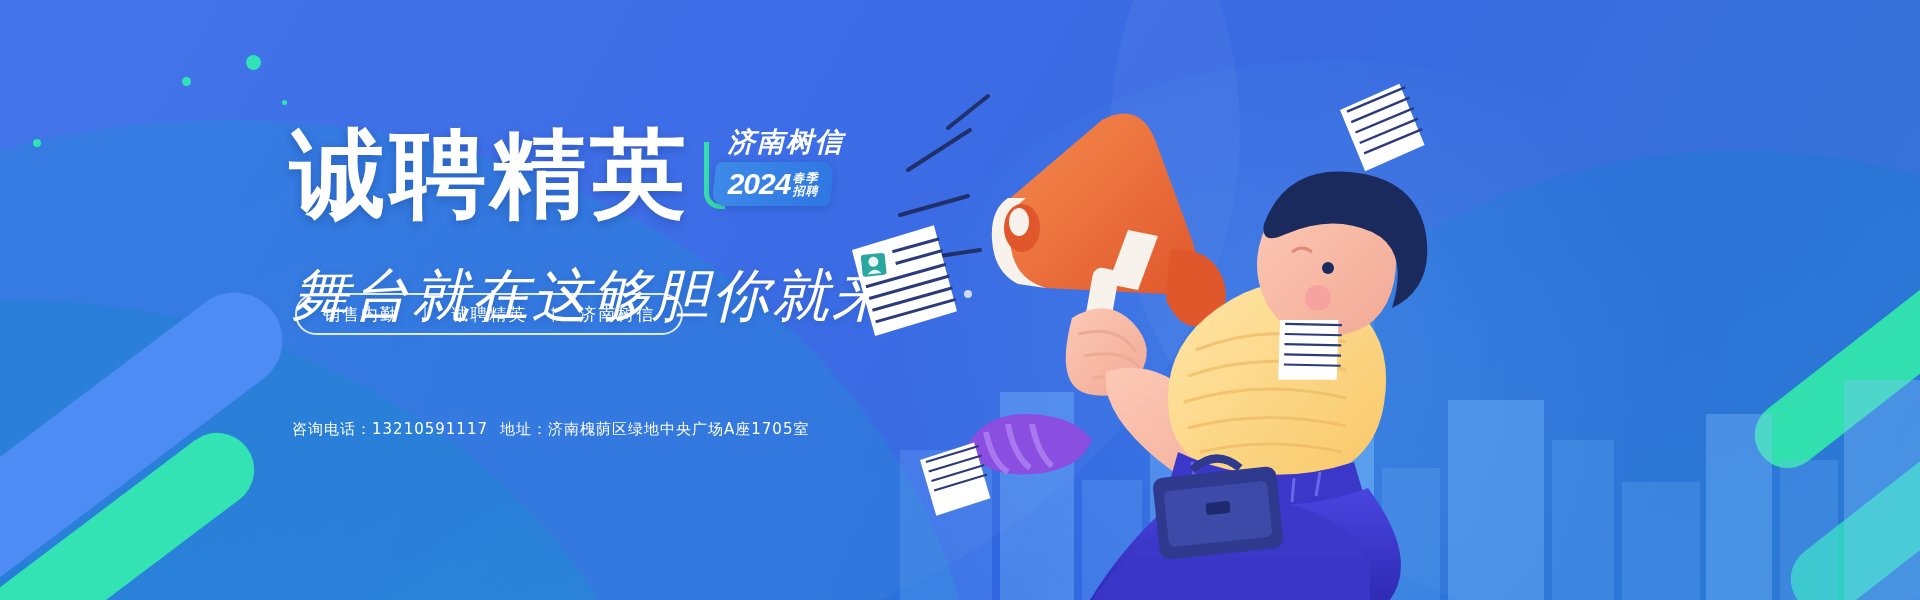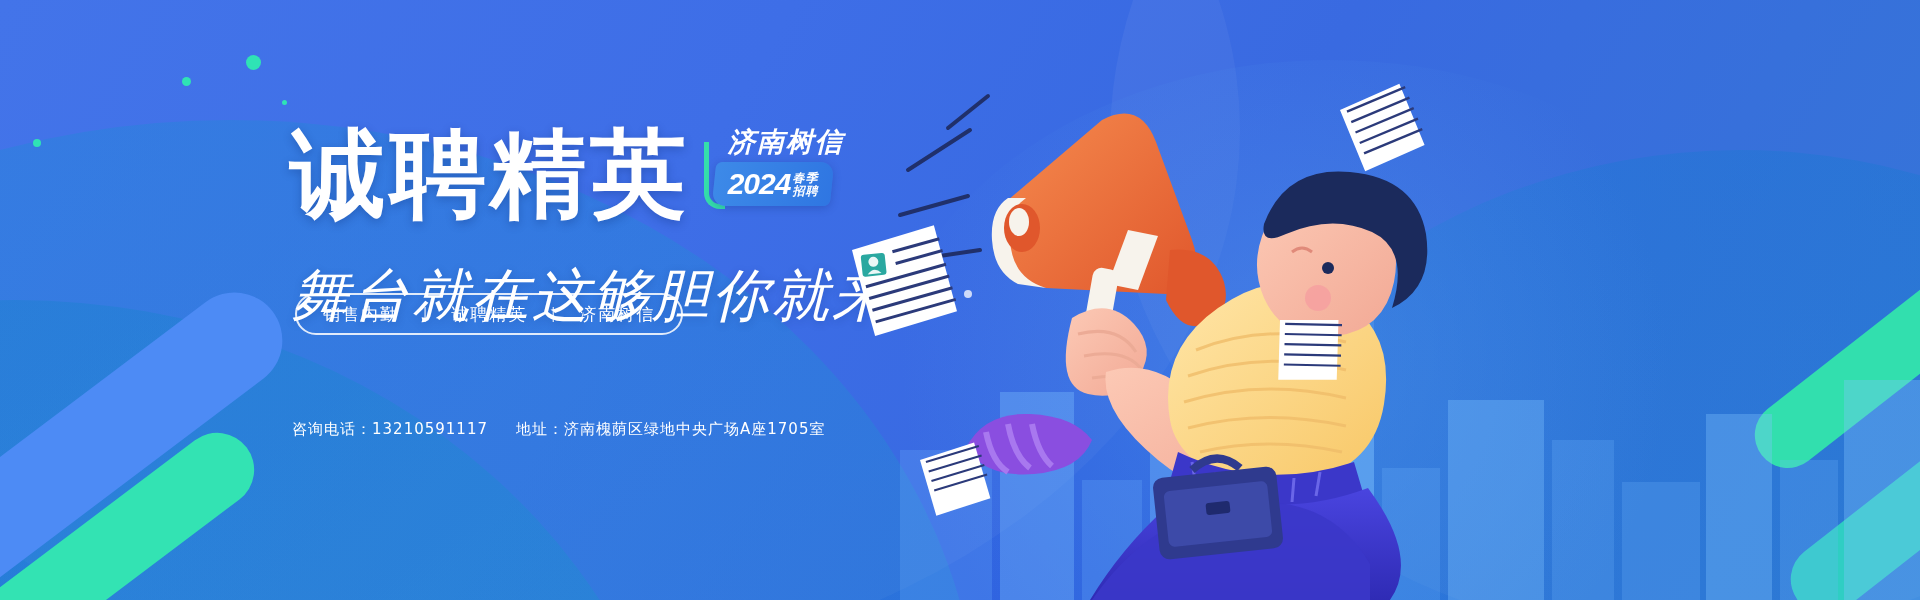--- a/index.html
+++ b/index.html
@@ -75,21 +75,21 @@
 
   .jobs-pill{
     position:absolute;left:295px;top:285px;height:38px;padding:0 26px;
     border:2px solid rgba(255,255,255,.85);border-radius:21px;
     display:flex;align-items:center;gap:24px;white-space:nowrap;
   }
   .jobs-pill .job{color:#fff;font-size:17px;letter-spacing:2px;
     font-family:"DejaVu Sans","Liberation Sans",sans-serif;}
   .jobs-pill .sep{color:rgba(255,255,255,.75);font-size:16px;}
 
-  .contact{position:absolute;left:292px;top:412px;display:flex;gap:28px;white-space:nowrap;}
+  .contact{position:absolute;left:292px;top:412px;display:flex;gap:12px;white-space:nowrap;}
   .contact span{color:#fff;font-size:15px;letter-spacing:1px;
     font-family:"DejaVu Sans","Liberation Sans",sans-serif;}
 
   
   .illus{position:absolute;left:840px;top:0;width:620px;height:600px;}
   .papers{position:absolute;inset:0;}
 </style>
 </head>
 <body>
 

